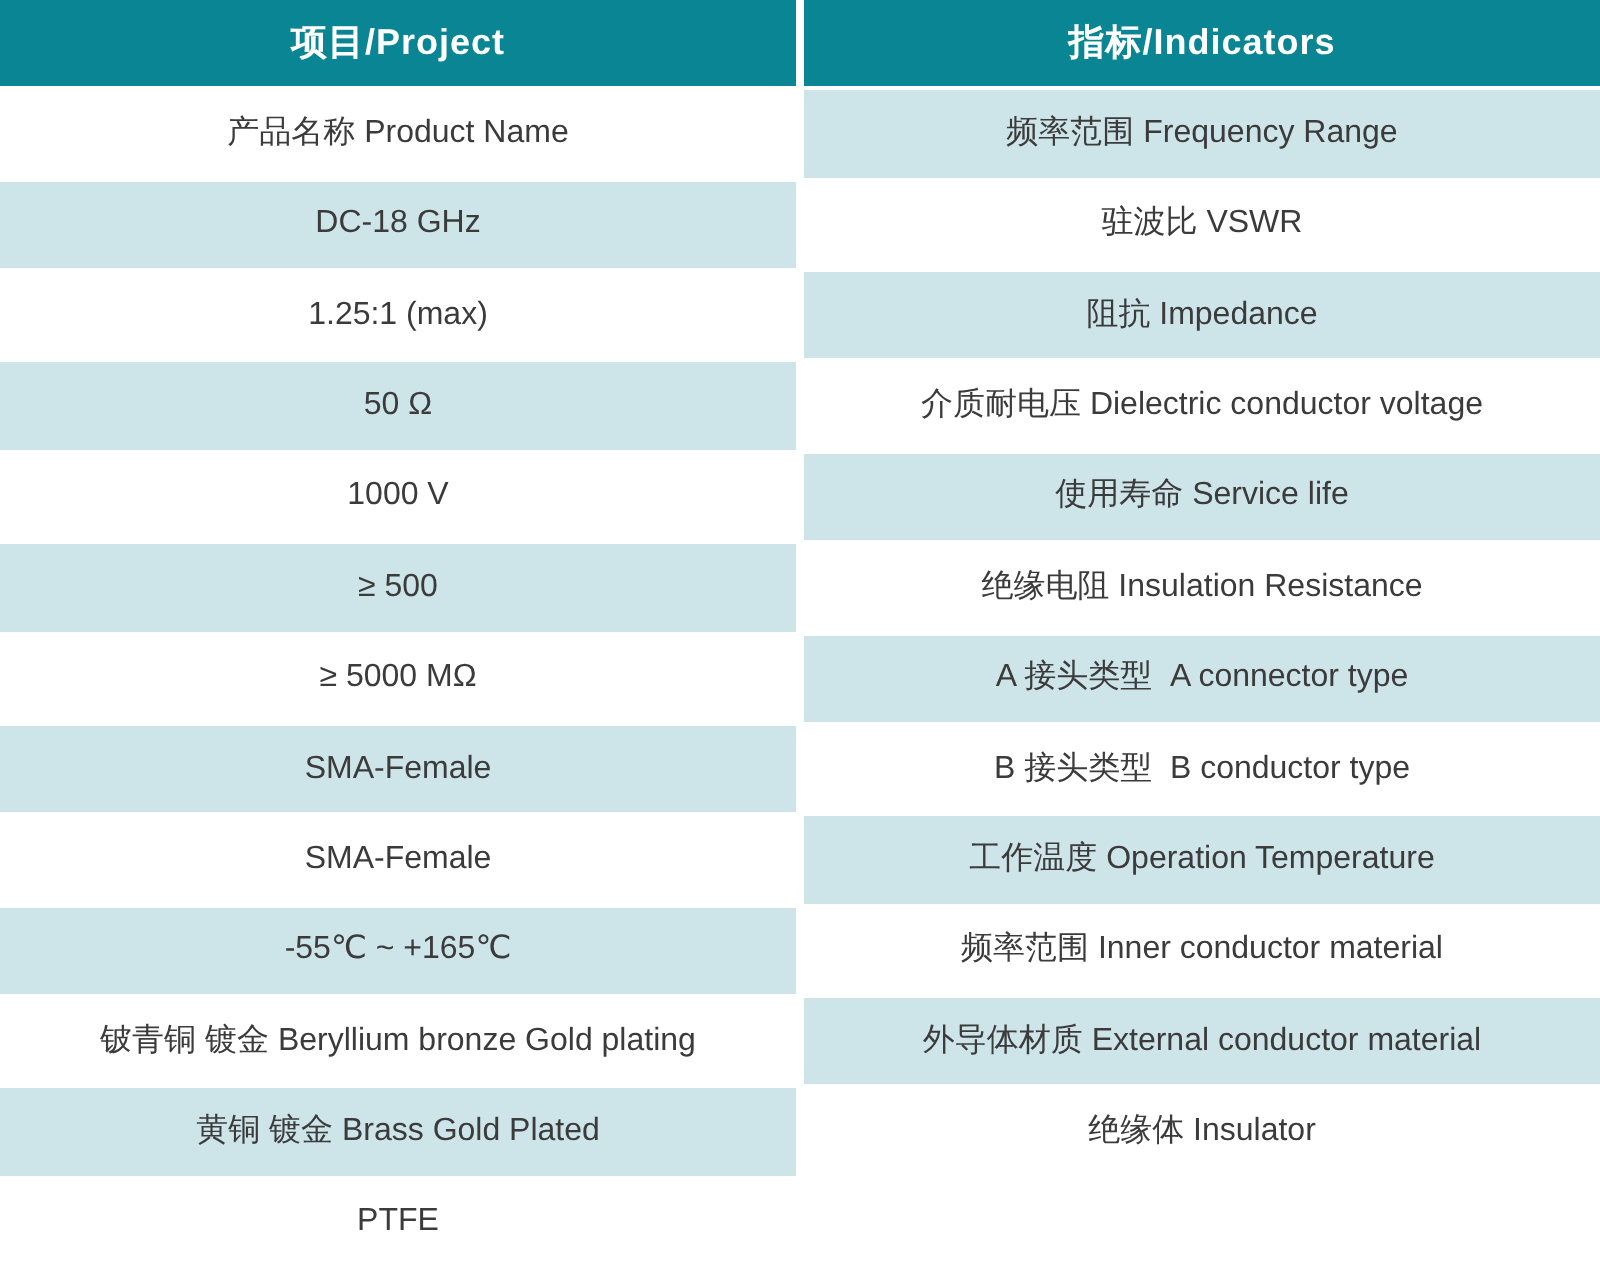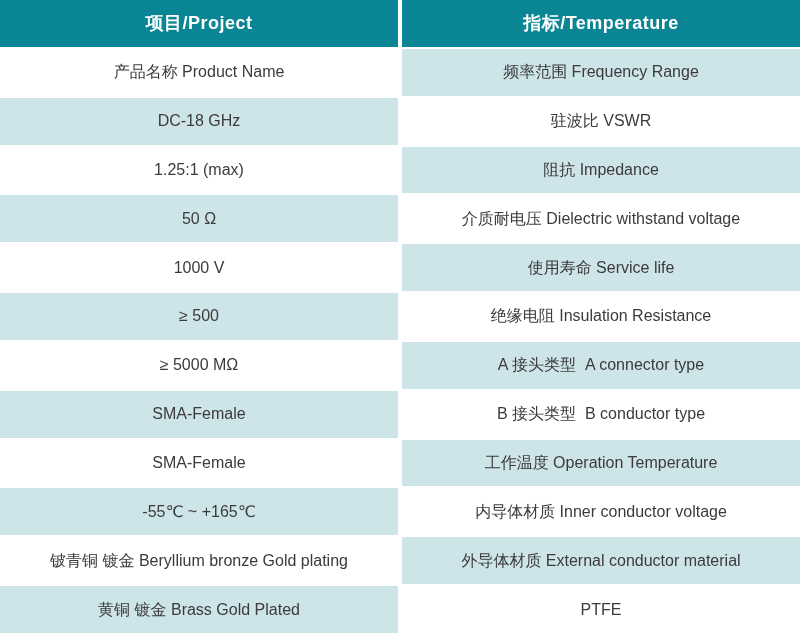--- a/index.html
+++ b/index.html
@@ -46,51 +46,52 @@
     font-weight: bold;
     font-size: 18px;
     letter-spacing: 0.5px;
   }
 </style>
 </head>
 <body>
 
 <div class="spec-table">
   <div class="cell header">项目/Project</div>
-  <div class="cell header">指标/Temperature</div>
+  <div class="cell header">指标/Indicators</div>
 
   <div class="cell">产品名称 Product Name</div>
 
   <div class="cell alt">频率范围 Frequency Range</div>
   <div class="cell alt">DC-18 GHz</div>
 
   <div class="cell">驻波比 VSWR</div>
   <div class="cell">1.25:1 (max)</div>
 
   <div class="cell alt">阻抗 Impedance</div>
   <div class="cell alt">50 Ω</div>
 
-  <div class="cell">介质耐电压 Dielectric withstand voltage</div>
+  <div class="cell">介质耐电压 Dielectric conductor voltage</div>
   <div class="cell">1000 V</div>
 
   <div class="cell alt">使用寿命 Service life</div>
   <div class="cell alt">≥ 500</div>
 
   <div class="cell">绝缘电阻 Insulation Resistance</div>
   <div class="cell">≥ 5000 MΩ</div>
 
   <div class="cell alt">A 接头类型  A connector type</div>
   <div class="cell alt">SMA-Female</div>
 
   <div class="cell">B 接头类型  B conductor type</div>
   <div class="cell">SMA-Female</div>
 
   <div class="cell alt">工作温度 Operation Temperature</div>
   <div class="cell alt">-55℃ ~ +165℃</div>
 
-  <div class="cell">内导体材质 Inner conductor voltage</div>
+  <div class="cell">频率范围 Inner conductor material</div>
   <div class="cell">铍青铜 镀金 Beryllium bronze Gold plating</div>
 
   <div class="cell alt">外导体材质 External conductor material</div>
   <div class="cell alt">黄铜 镀金 Brass Gold Plated</div>
 
+  <div class="cell">绝缘体 Insulator</div>
   <div class="cell">PTFE</div>
 </div>
 
 </body></html>

